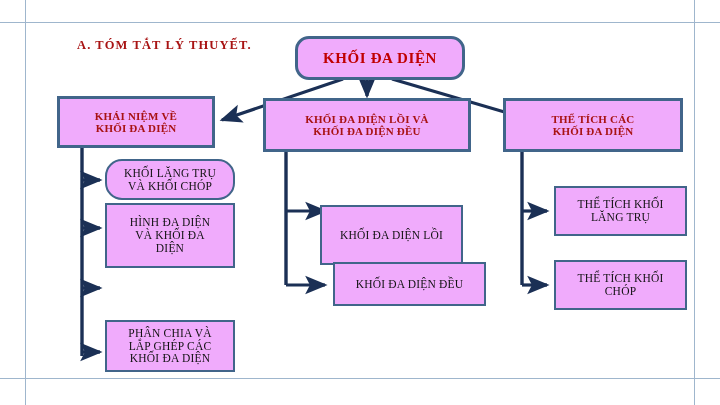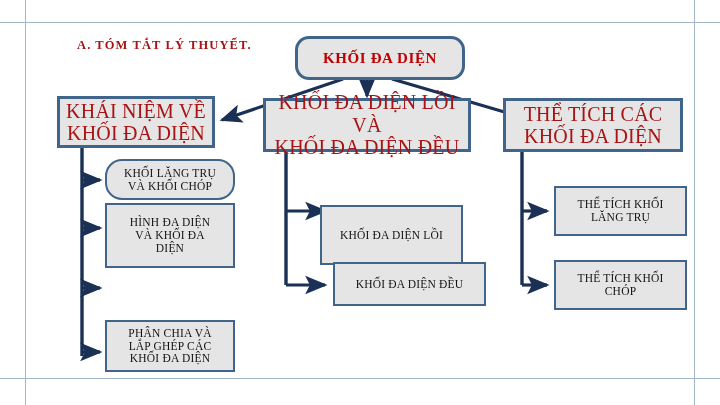--- a/index.html
+++ b/index.html
@@ -21,21 +21,21 @@
     position: absolute;
     background: #9fb6cd;
   }
   .guide.v { width: 1px; }
   .guide.h { height: 1px; }
 
   
   .node {
     position: absolute;
     box-sizing: border-box;
-    background: #e5e5e5;
+    background: #f0abfc;
     border: 3px solid #41658a;
     display: flex;
     align-items: center;
     justify-content: center;
     text-align: center;
     line-height: 1.12;
     letter-spacing: 0.2px;
     z-index: 5;
   }
   .node .txt {
@@ -43,22 +43,22 @@
     width: 100%;
     padding: 0 2px;
     white-space: pre-line;
   }
   .node.root {
     border-radius: 14px;
     border-width: 3px;
   }
   .node.lvl1 .txt {
     color: #a81313;
-    font-weight: normal;
-    font-size: 20px;
+    font-weight: bold;
+    font-size: 11px;
   }
   .node.root .txt {
     color: #c00000;
     font-weight: bold;
     font-size: 15px;
     letter-spacing: 0.6px;
   }
   .node.lvl2 {
     border-width: 2px;
   }

